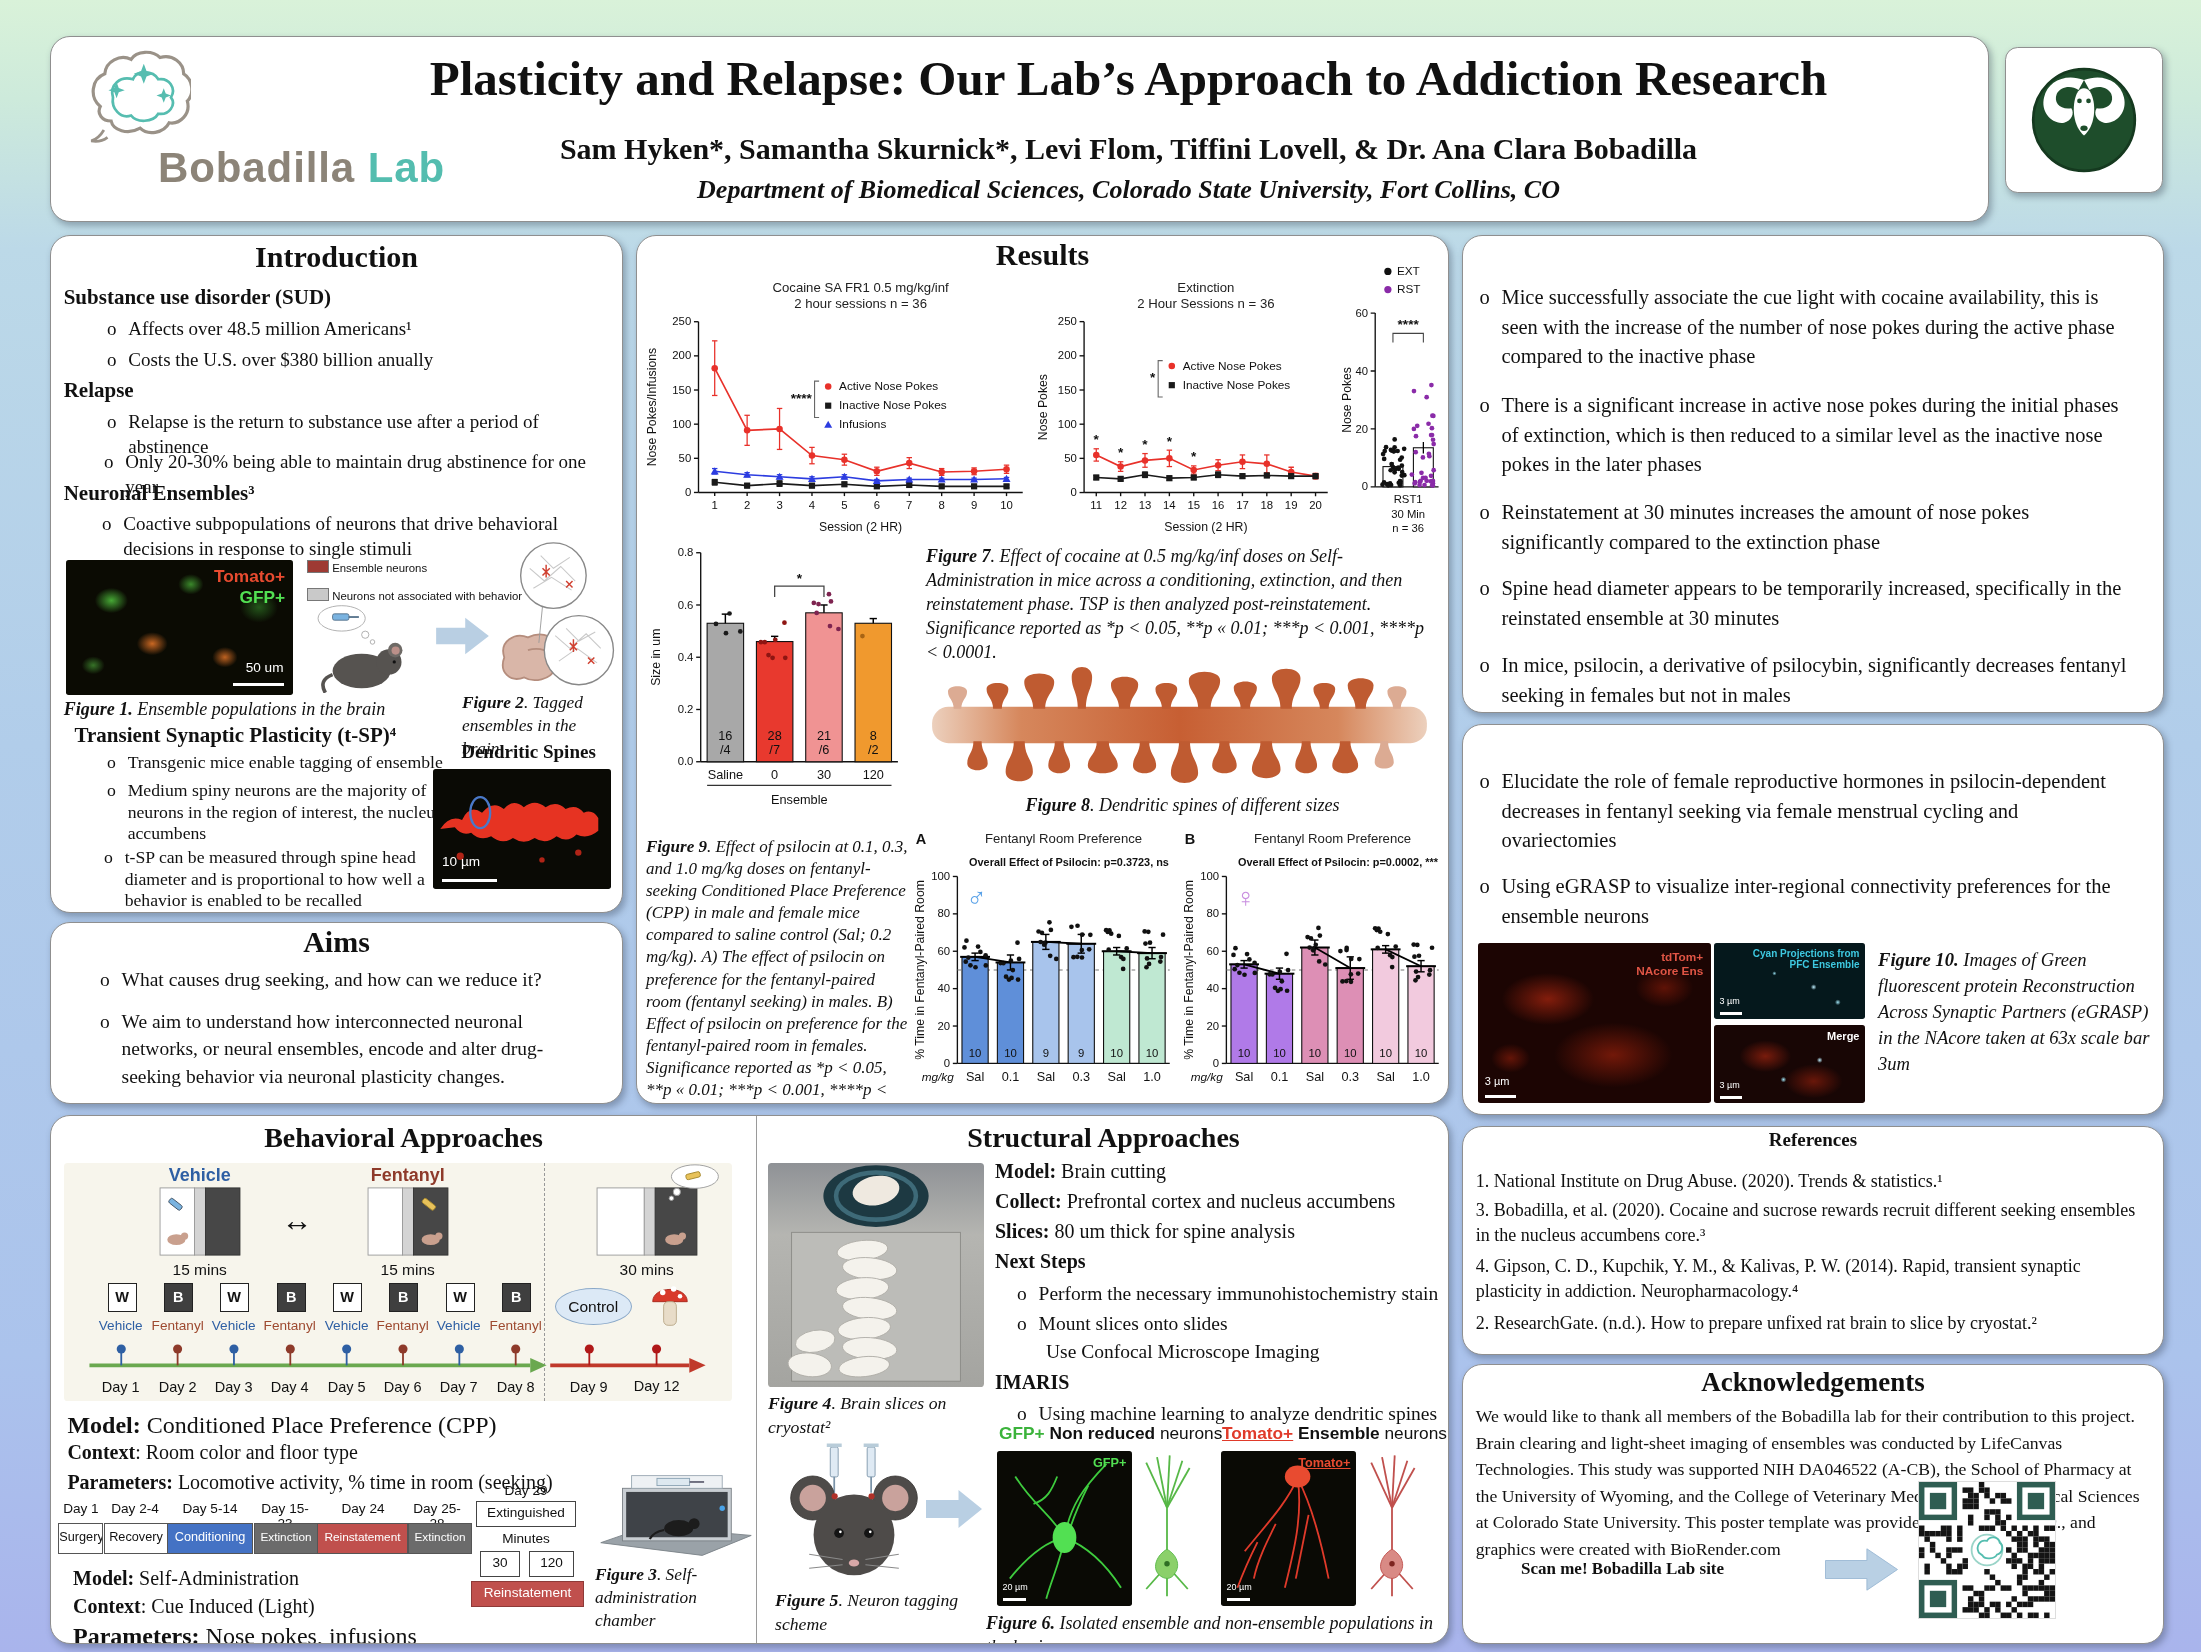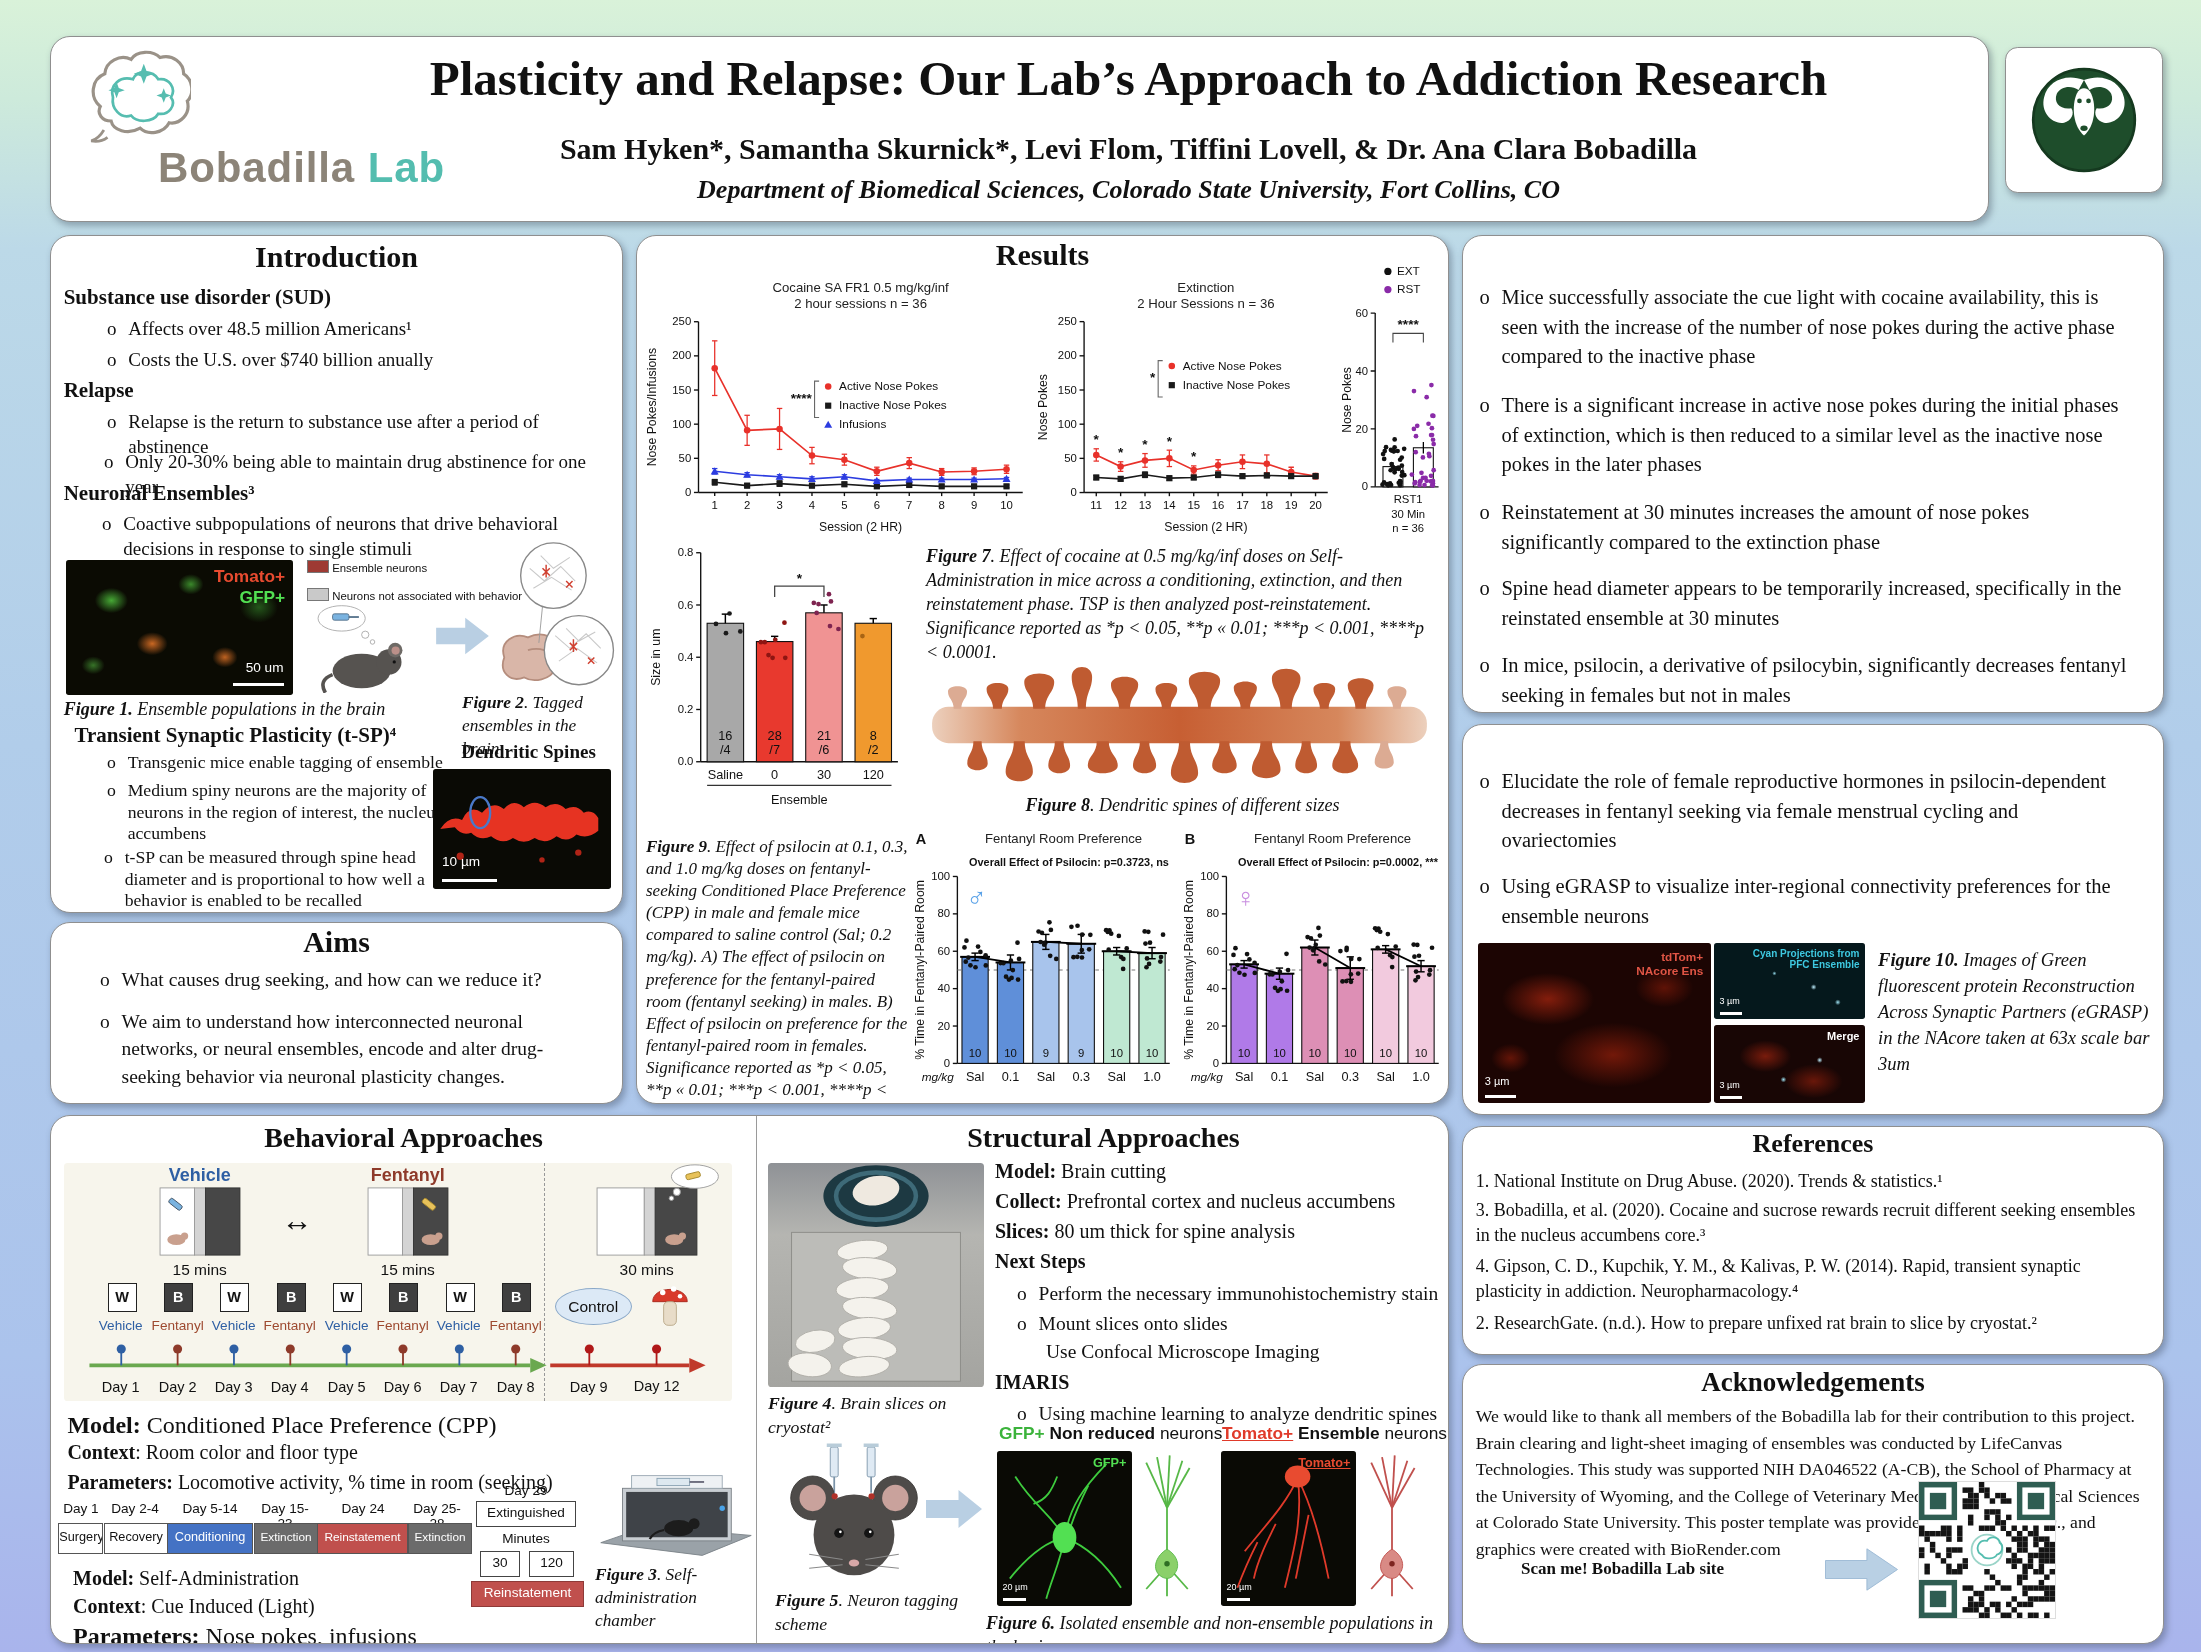--- a/index.html
+++ b/index.html
@@ -79,21 +79,21 @@
 
 <div class="box" style="left:50px;top:235px;width:571px;height:676px">
   <div class="bt" style="top:3.6px">Introduction</div>
   <div class="ab" style="left:12.7px;top:49px;font-size:21px;font-weight:700">Substance use disorder (SUD)</div>
   <div class="b" style="left:56px;top:80px;width:495px">
       <span class="mk">o</span>
       <span>Affects over 48.5 million Americans¹</span>
     </div>
   <div class="b" style="left:56px;top:111px;width:495px">
       <span class="mk">o</span>
-      <span>Costs the U.S. over $740 billion anually</span>
+      <span>Costs the U.S. over $380 billion anually</span>
     </div>
   <div class="ab" style="left:12.7px;top:142px;font-size:21px;font-weight:700">Relapse</div>
   <div class="b" style="left:56px;top:173px;width:505px">
       <span class="mk">o</span>
       <span>Relapse is the return to substance use after a period of abstinence</span>
     </div>
   <div class="b" style="left:53px;top:213px;width:509px">
       <span class="mk">o</span>
       <span>Only 20-30% being able to maintain drug abstinence for one year</span>
     </div>
@@ -1022,21 +1022,21 @@
      radial-gradient(3.6px 3.6px at 70% 45%,#bfefff,transparent 80%),
      radial-gradient(3.6px 3.6px at 46% 70%,#9fe4f4,transparent 80%),#180605">
     <span class="ab sans" style="right:5.5px;top:4.5px;color:#fff;font-weight:700;font-size:11px">Merge</span>
     <span class="scl" style="left:5.5px;bottom:12.7px;font-size:9px">3 µm</span>
     <span class="sclbar" style="left:5.5px;bottom:4.5px;width:22px"></span>
   </div>
   <div class="cap" style="left:415px;top:222px;width:273px;font-size:18.6px;line-height:1.4"><b>Figure 10.</b><span> Images of Green fluorescent protein Reconstruction Across Synaptic Partners (eGRASP) in the NAcore taken at 63x scale bar 3um</span></div>
 </div>
 
 <div class="box" style="left:1462px;top:1126px;width:700px;height:227px">
-  <div class="bt" style="top:1.8px;font-size:26px">References</div>
+  <div class="bt" style="top:1.8px;font-size:19px">References</div>
   <div class="ab" style="left:12.7px;top:42px;width:673px;font-size:18px;line-height:1.4">1. National Institute on Drug Abuse. (2020). Trends &amp; statistics.¹</div>
   <div class="ab" style="left:12.7px;top:71px;width:673px;font-size:18px;line-height:1.4">3. Bobadilla, et al. (2020). Cocaine and sucrose rewards recruit different seeking ensembles in the nucleus accumbens core.³</div>
   <div class="ab" style="left:12.7px;top:127px;width:673px;font-size:18px;line-height:1.4">4. Gipson, C. D., Kupchik, Y. M., &amp; Kalivas, P. W. (2014). Rapid, transient synaptic plasticity in addiction. Neuropharmacology.⁴</div>
   <div class="ab" style="left:12.7px;top:184px;width:673px;font-size:18px;line-height:1.4">2. ResearchGate. (n.d.). How to prepare unfixed rat brain to slice by cryostat.²</div>
 </div>
 
 <div class="box" style="left:1462px;top:1364px;width:700px;height:278px">
   <div class="bt" style="top:1.8px;font-size:27px">Acknowledgements</div>
   <div class="ab" style="left:12.7px;top:38px;width:671px;font-size:17.7px;line-height:1.5">We would like to thank all members of the Bobadilla lab for their contribution to this project. Brain clearing and light-sheet imaging of ensembles was conducted by LifeCanvas Technologies. This study was supported NIH DA046522 (A-CB), the School of Pharmacy at the University of Wyoming, and the College of Veterinary Medicine and Biomedical Sciences at Colorado State University. This poster template was provided by MegaPrint Inc., and graphics were created with BioRender.com</div>
   <div class="ab" style="left:58px;top:194px;font-size:17px;font-weight:700">Scan me! Bobadilla Lab site</div>

